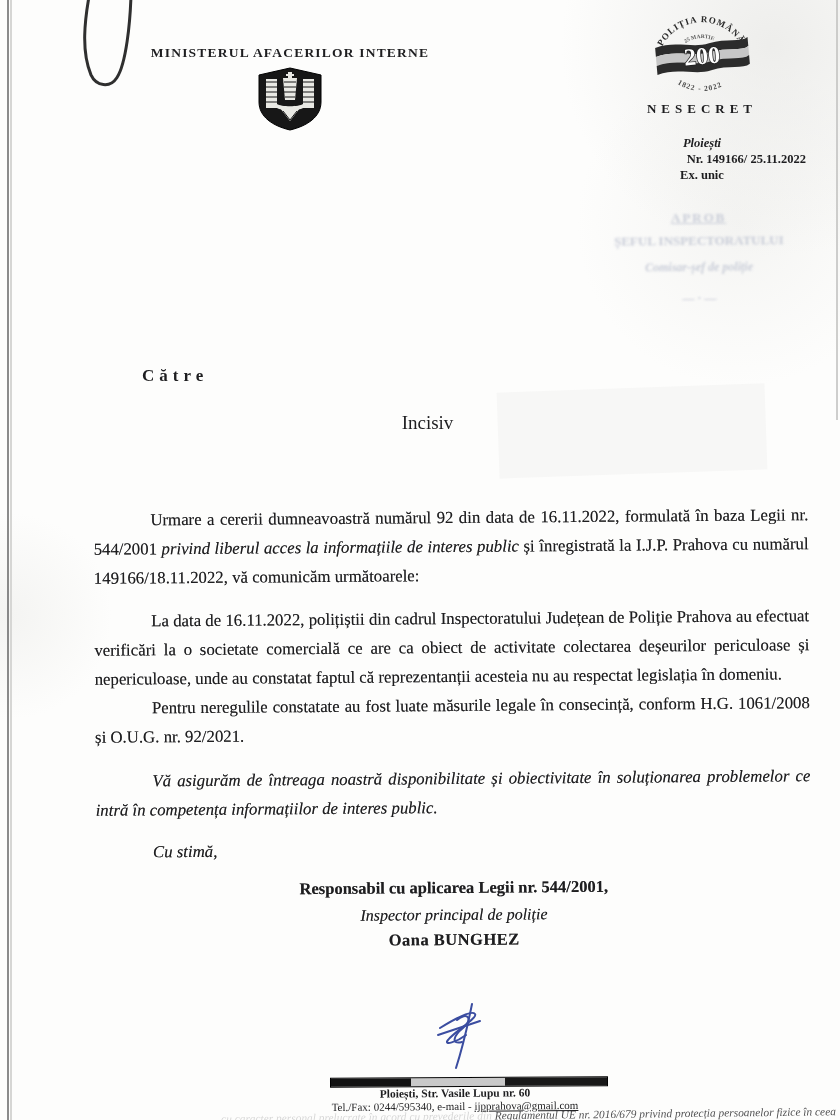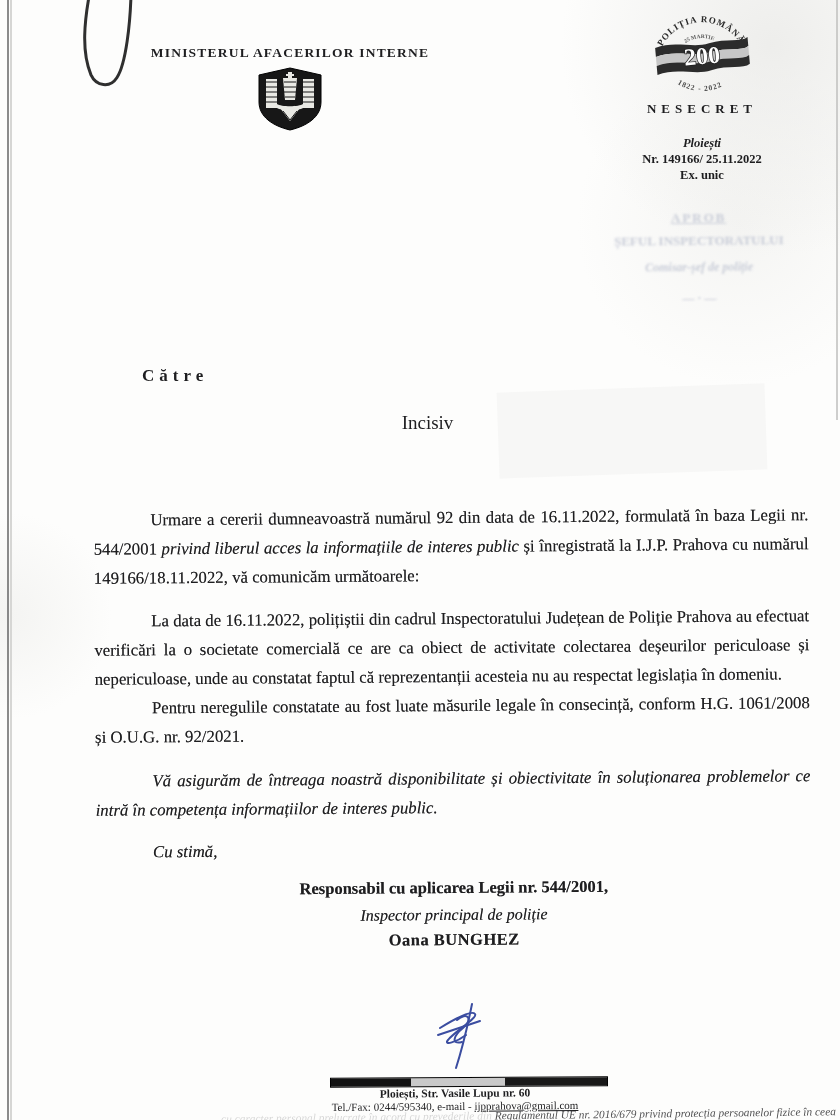--- a/index.html
+++ b/index.html
@@ -30,21 +30,21 @@
   .hdr-ministry{ font-weight:bold; font-size:13.5px; letter-spacing:1.2px; margin-top:3px; }
   .crest{ margin:5px auto 2px auto; display:block; }
   .hdr-unit{ position:absolute; left:88px; top:140px; width:400px; text-align:center;
              font-weight:bold; font-size:13.5px; letter-spacing:.4px; white-space:nowrap; }
 
   
   .hdr-right{ position:absolute; left:598px; top:8px; width:208px; text-align:center; }
   .anniv-logo{ display:block; margin:0 auto; }
   .nesecret{ font-weight:bold; font-size:13px; letter-spacing:5px; margin-top:1px; }
   .hdr-city{ font-weight:bold; font-size:12.5px; margin-top:19px;font-style:italic; }
-  .hdr-reg{ font-weight:bold; font-size:12.5px; margin-top:1px; }
+  .hdr-reg{ font-weight:bold; font-size:12.5px; margin-top:1px;text-align:right; }
   .hdr-copy{ font-weight:bold; font-size:12.5px; margin-top:1px;text-align:center; }
 
   
   .ghost{ position:absolute; left:560px; top:206px; width:278px; text-align:center;
           color:#c9cdd8; filter:blur(1px); transform:rotate(-.5deg);
           font-weight:bold; user-select:none; }
   .ghost div{ line-height:23px; }
   .ghost .g1{ font-size:13px; letter-spacing:2px; text-decoration:underline;}
   .ghost .g2{ font-size:13px; }
   .ghost .g3{ font-size:12px; font-style:italic; margin-top:4px;}

